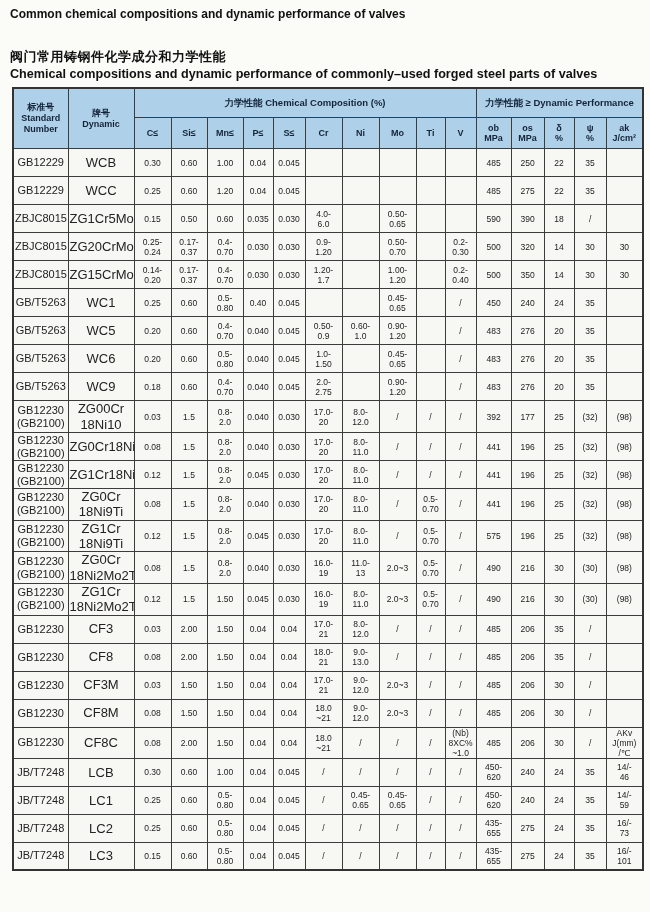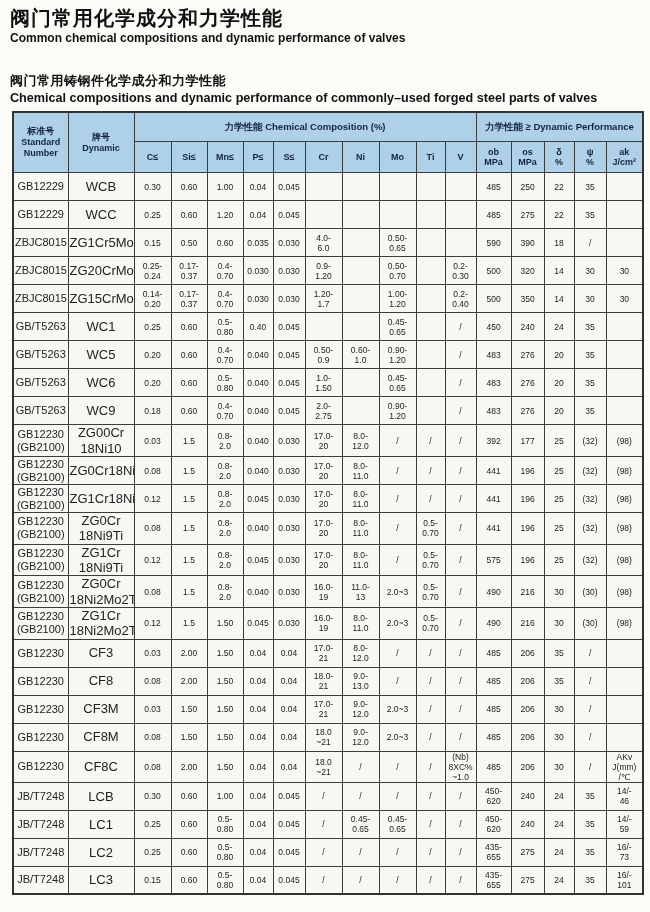--- a/index.html
+++ b/index.html
@@ -60,21 +60,20 @@
     color:#222;
   }
   tbody tr{height:28px;}
   tbody td:first-child{font-size:11px;}
   tbody td:nth-child(2){font-size:13px;}
 </style>
 </head>
 <body>
 
 <div class="titles">
-  <div class="title-zh">阀门常用化学成分和力学性能</div>
   <div class="title-en">Common chemical compositions and dynamic performance of valves</div>
 </div>
 
 <div class="section-titles">
   <div class="section-zh">阀门常用铸钢件化学成分和力学性能</div>
   <div class="section-en">Chemical compositions and dynamic performance of commonly–used forged steel parts of valves</div>
 </div>
 
 <table class="data">
   <colgroup>

